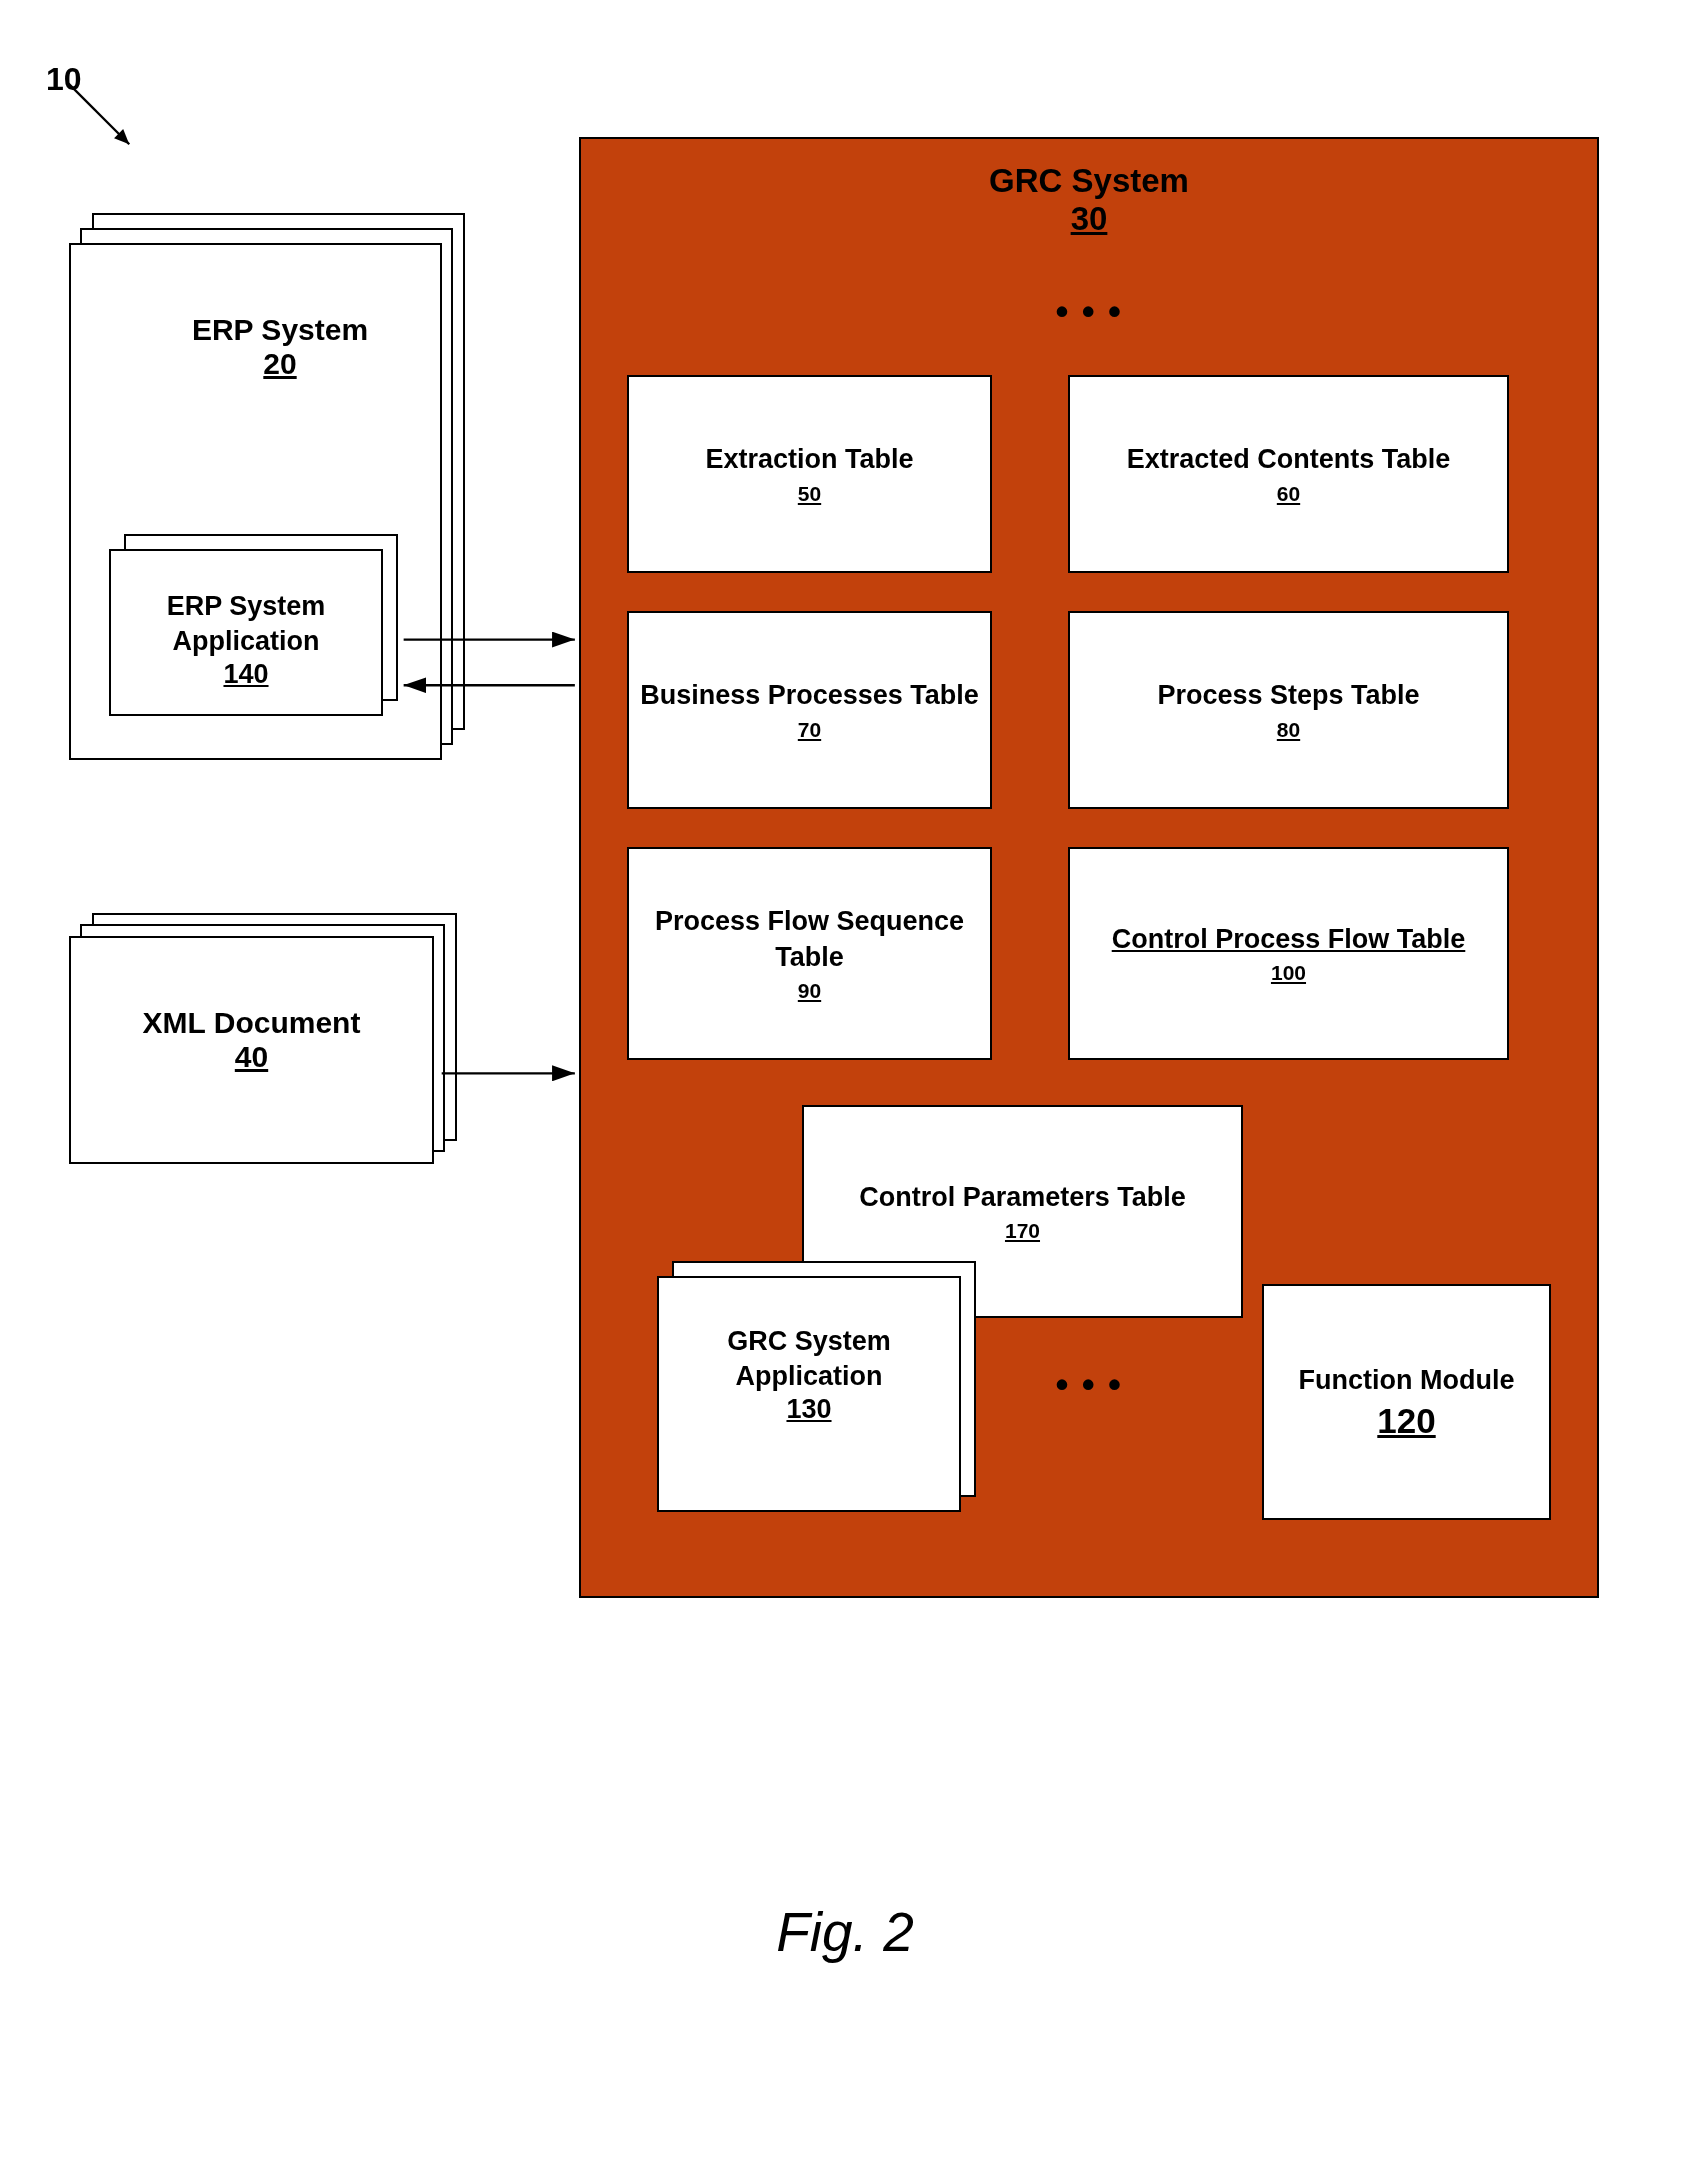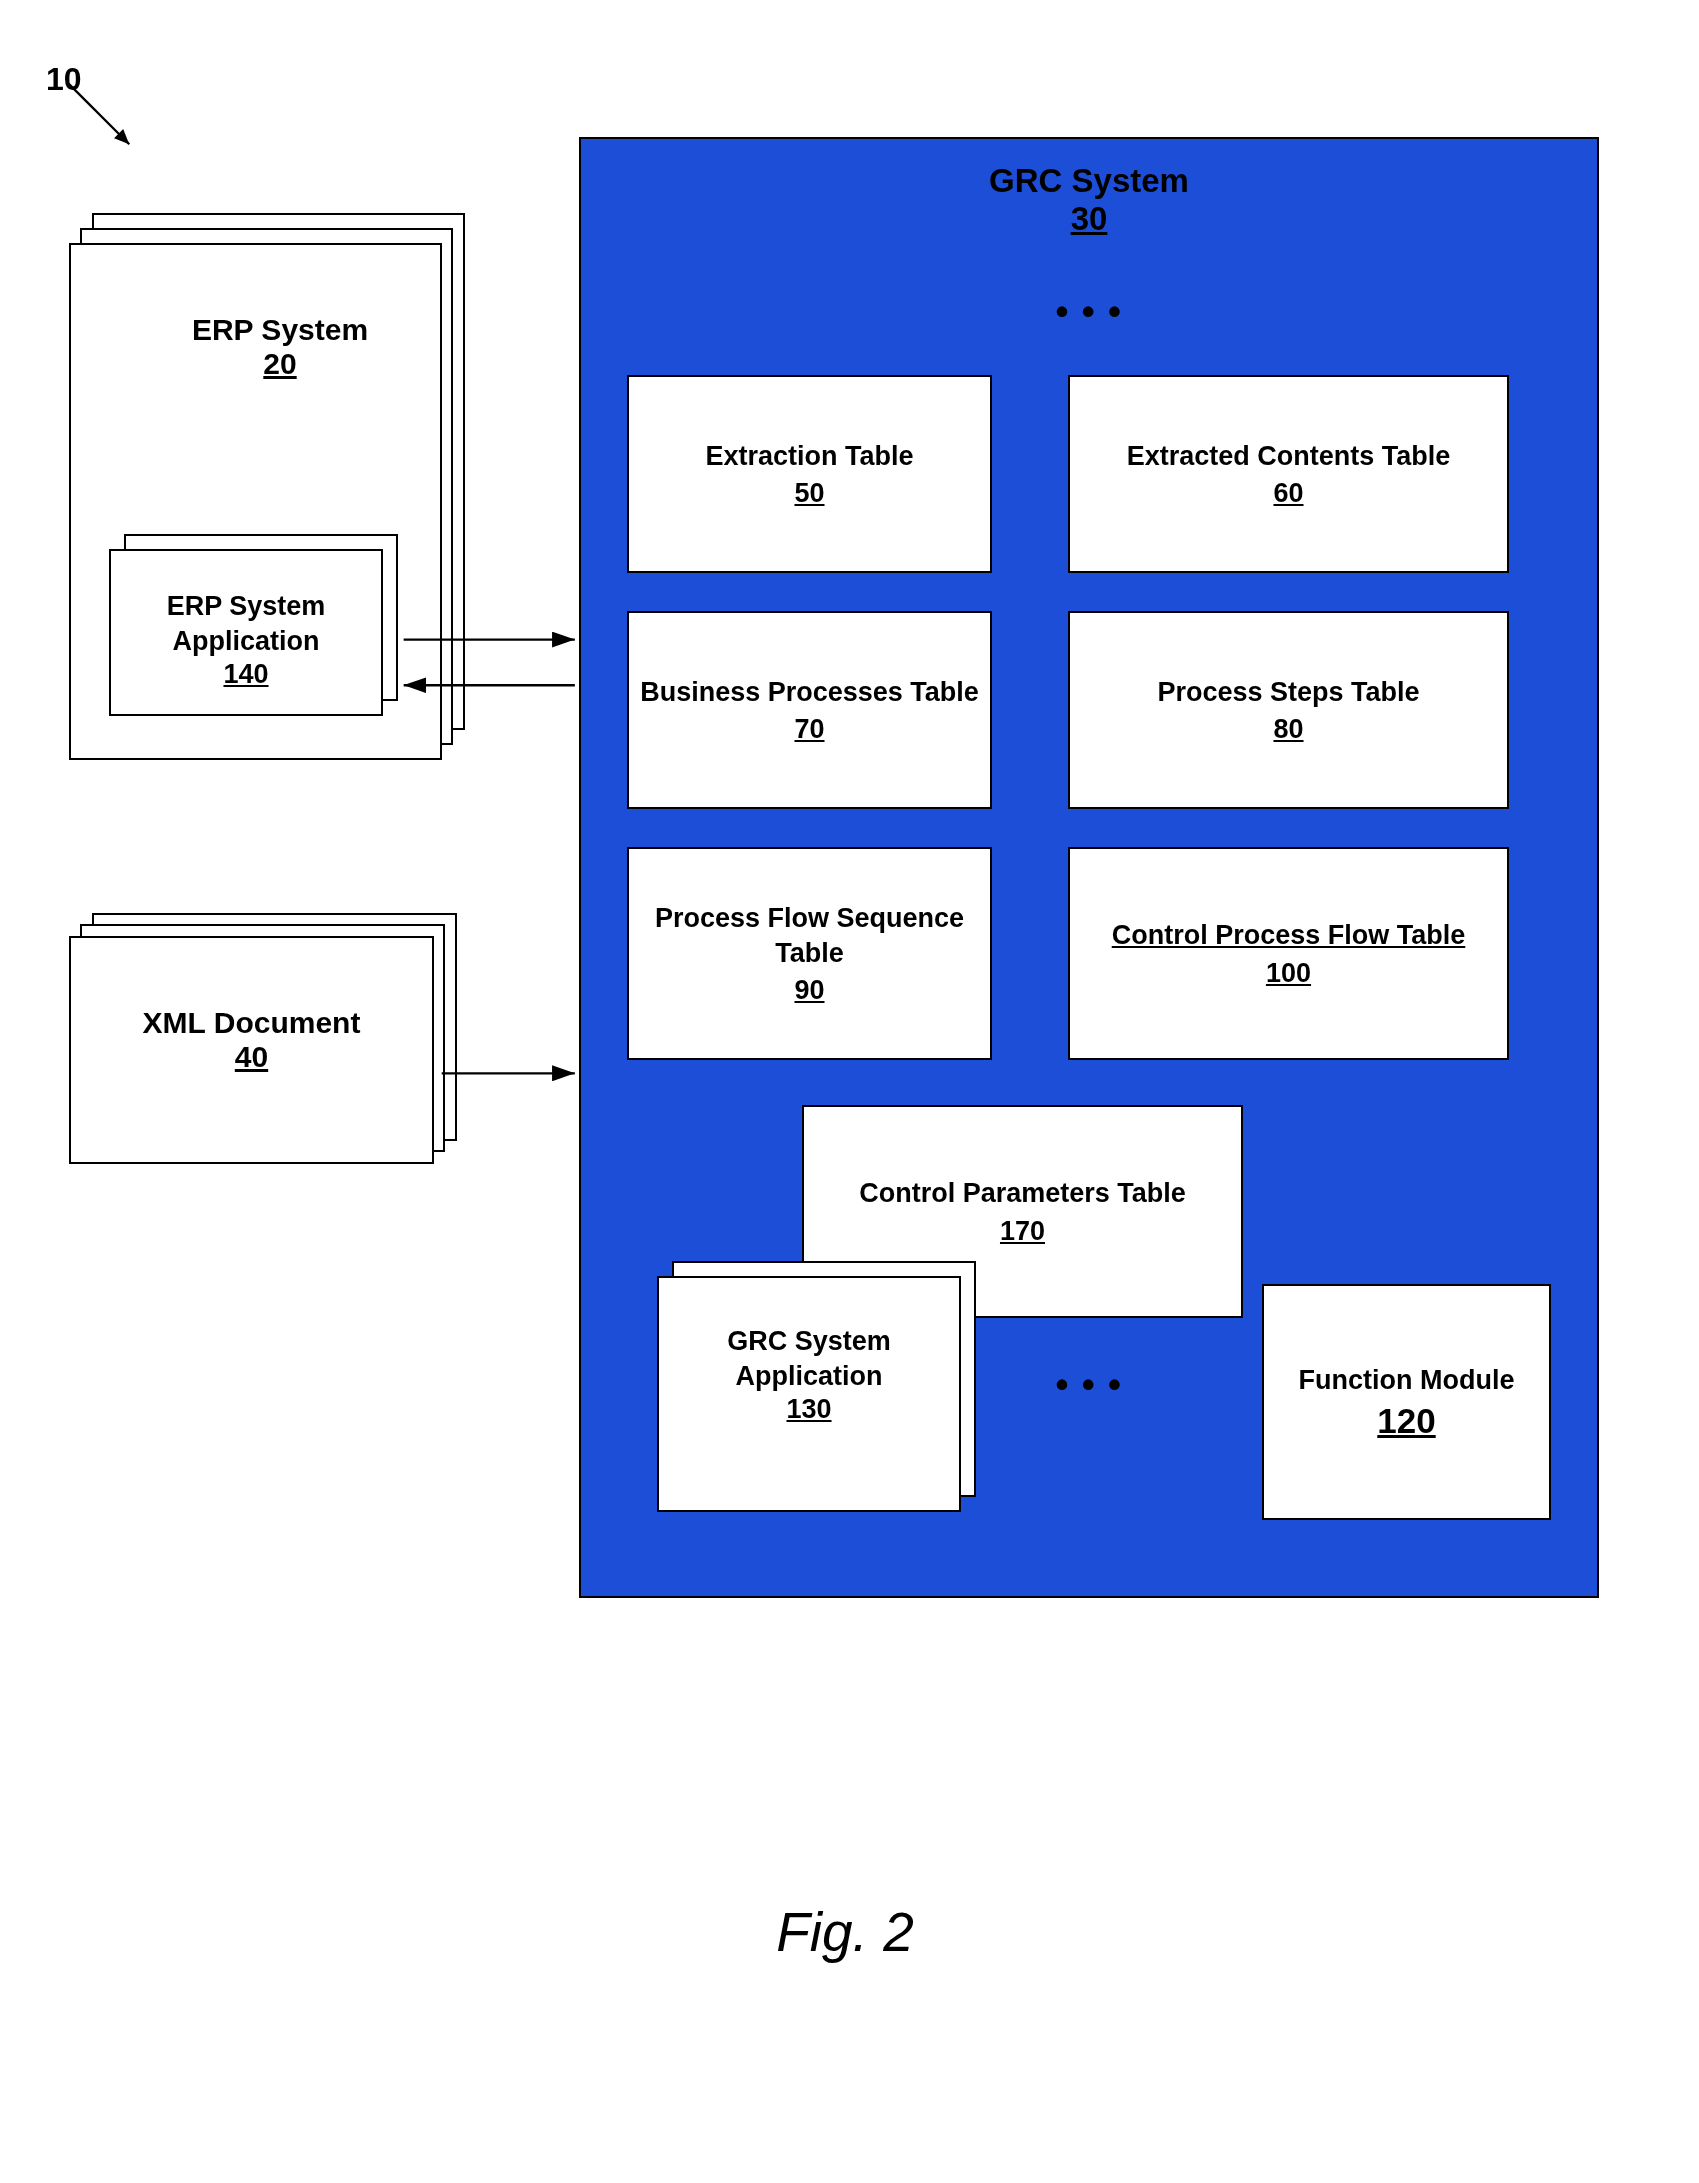--- a/index.html
+++ b/index.html
@@ -21,21 +21,21 @@
     }
 
     
     .grc-outer {
       position: absolute;
       top: 76px;
       left: 533px;
       width: 1020px;
       height: 1461px;
       border: 2.3px solid #000;
-      background: #1d4ed8;
+      background: #c2410c;
     }
 
     
     .erp-outer {
       position: absolute;
       top: 152px;
       left: 23px;
       width: 396px;
       height: 548px;
     }
@@ -181,21 +181,21 @@
       text-align: center;
     }
 
     .table-box .box-title {
       font-size: 27px;
       font-weight: bold;
       line-height: 1.3;
     }
 
     .table-box .box-number {
-      font-size: 27px;
+      font-size: 21px;
       font-weight: bold;
       text-decoration: underline;
       margin-top: 4px;
     }
 
     
     .dots {
       font-size: 37px;
       font-weight: bold;
       letter-spacing: 1.5px;

